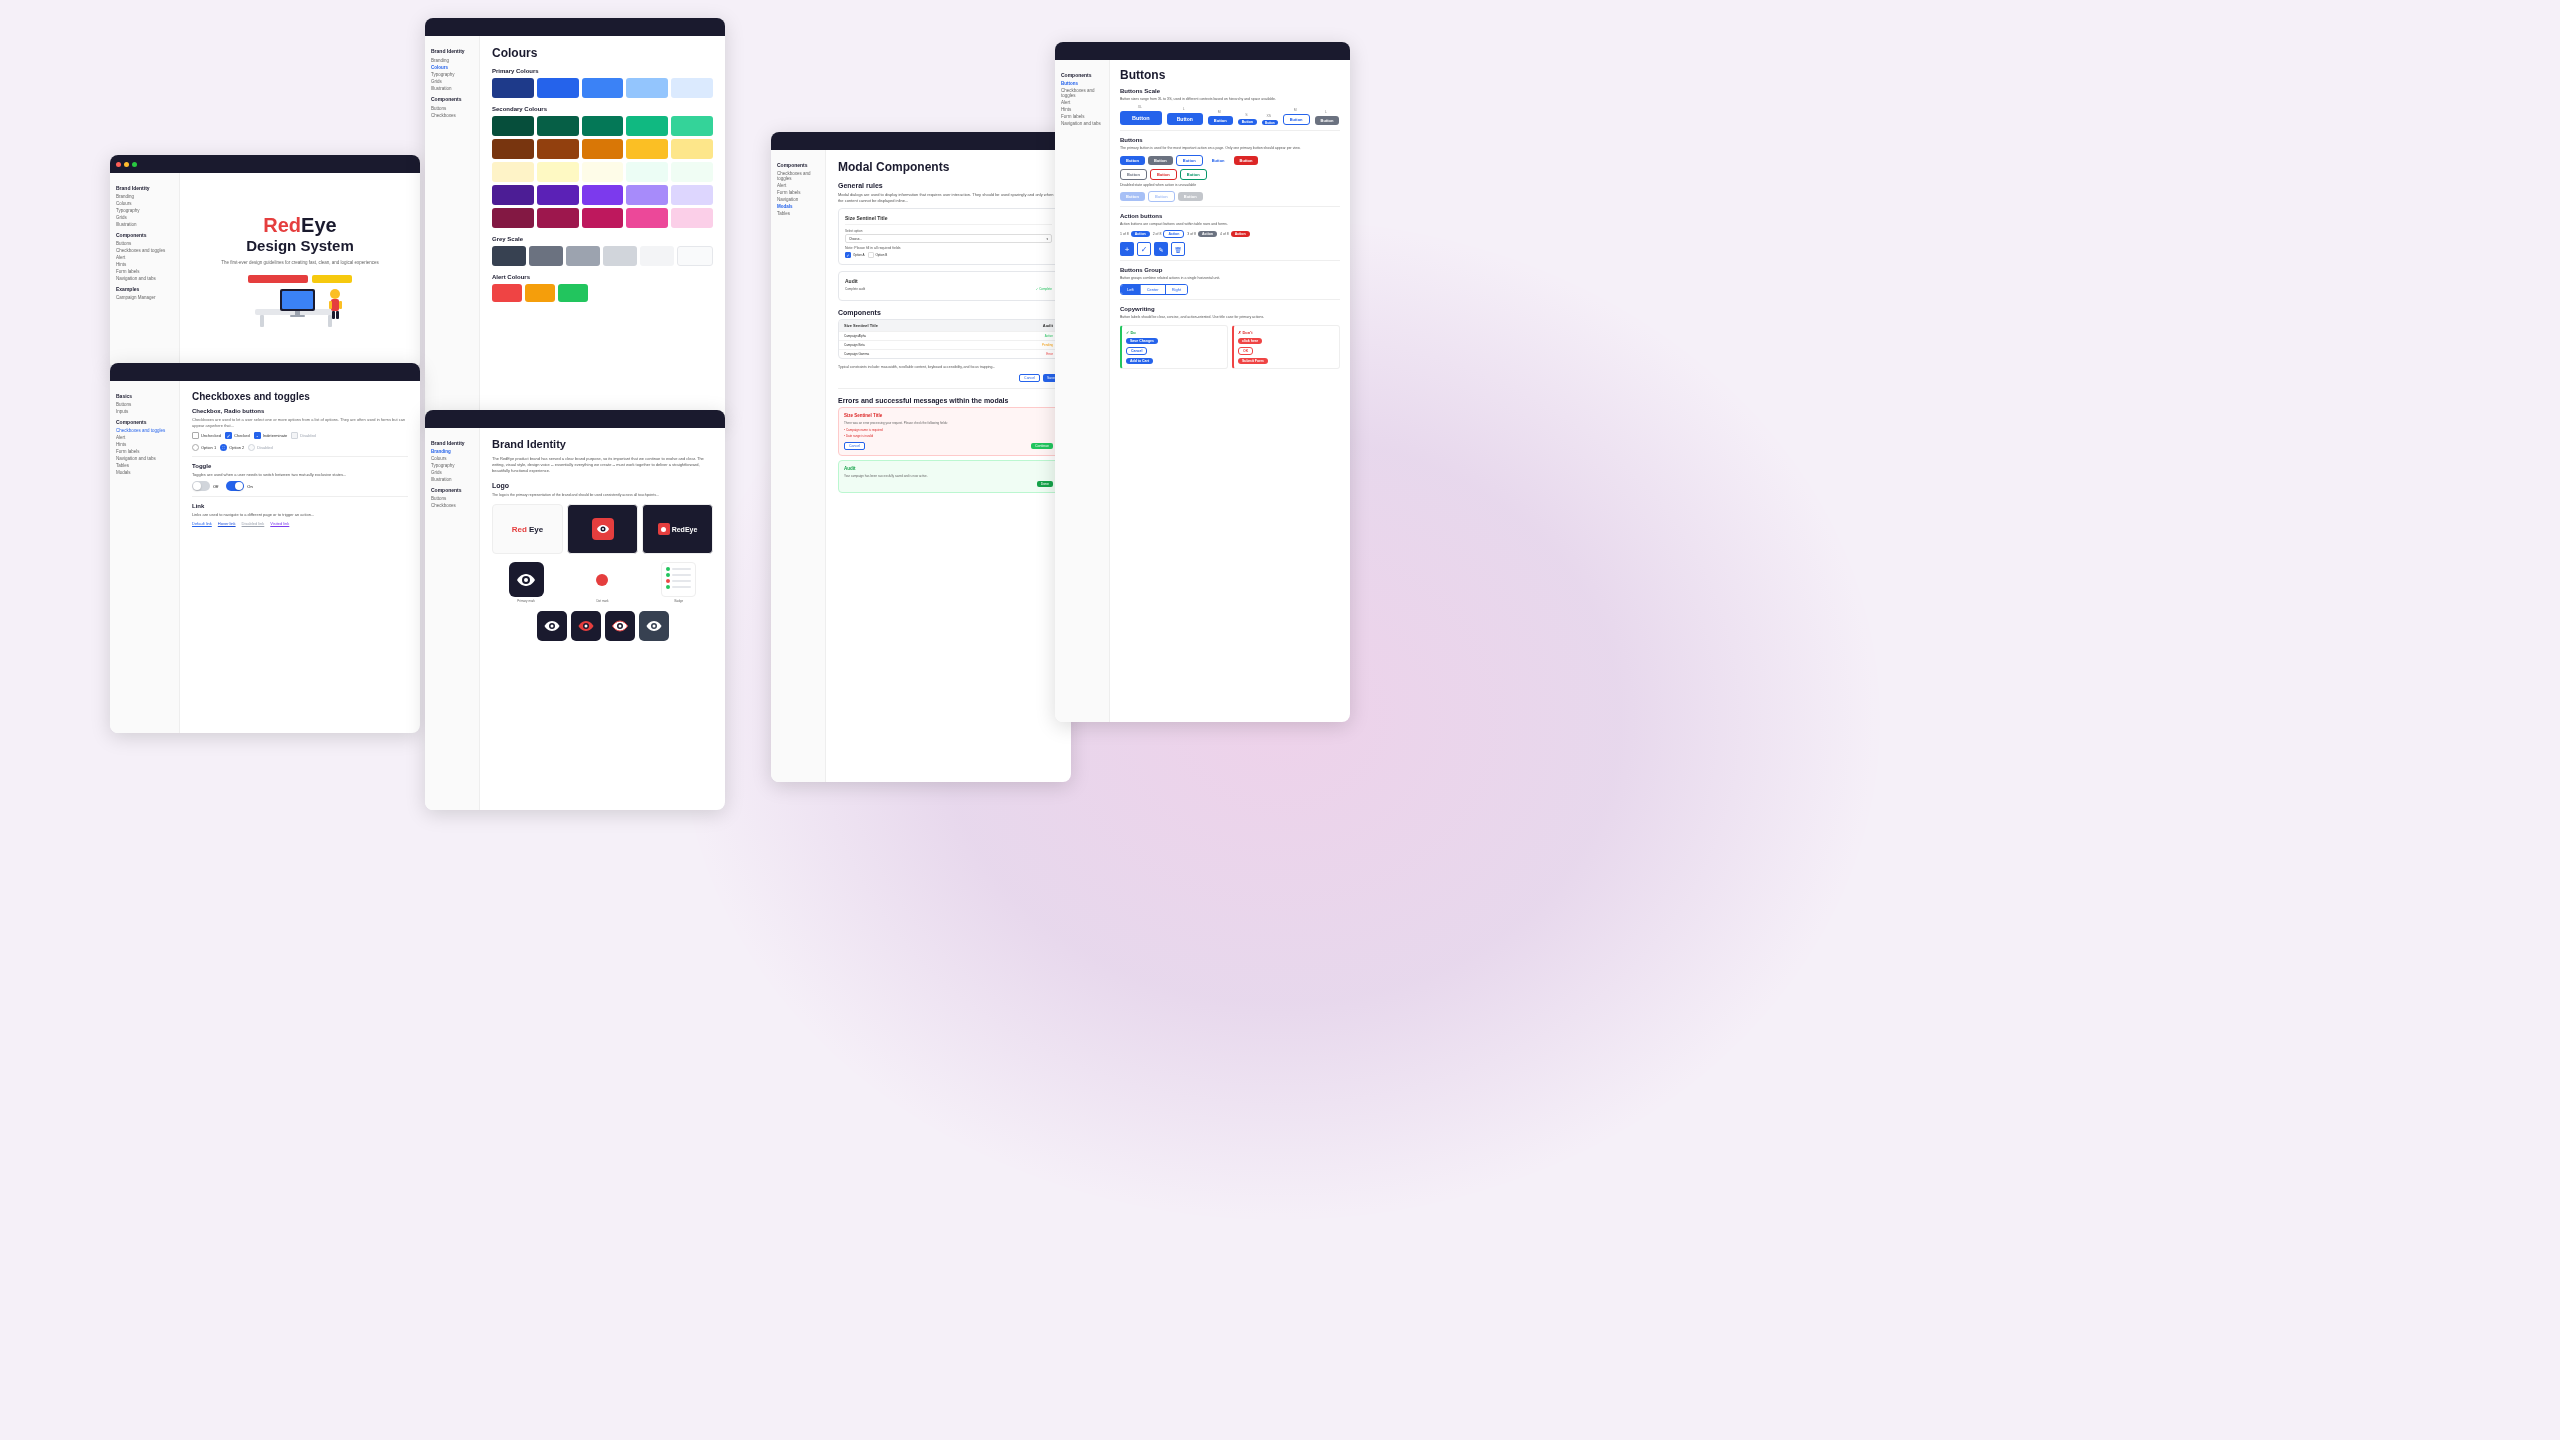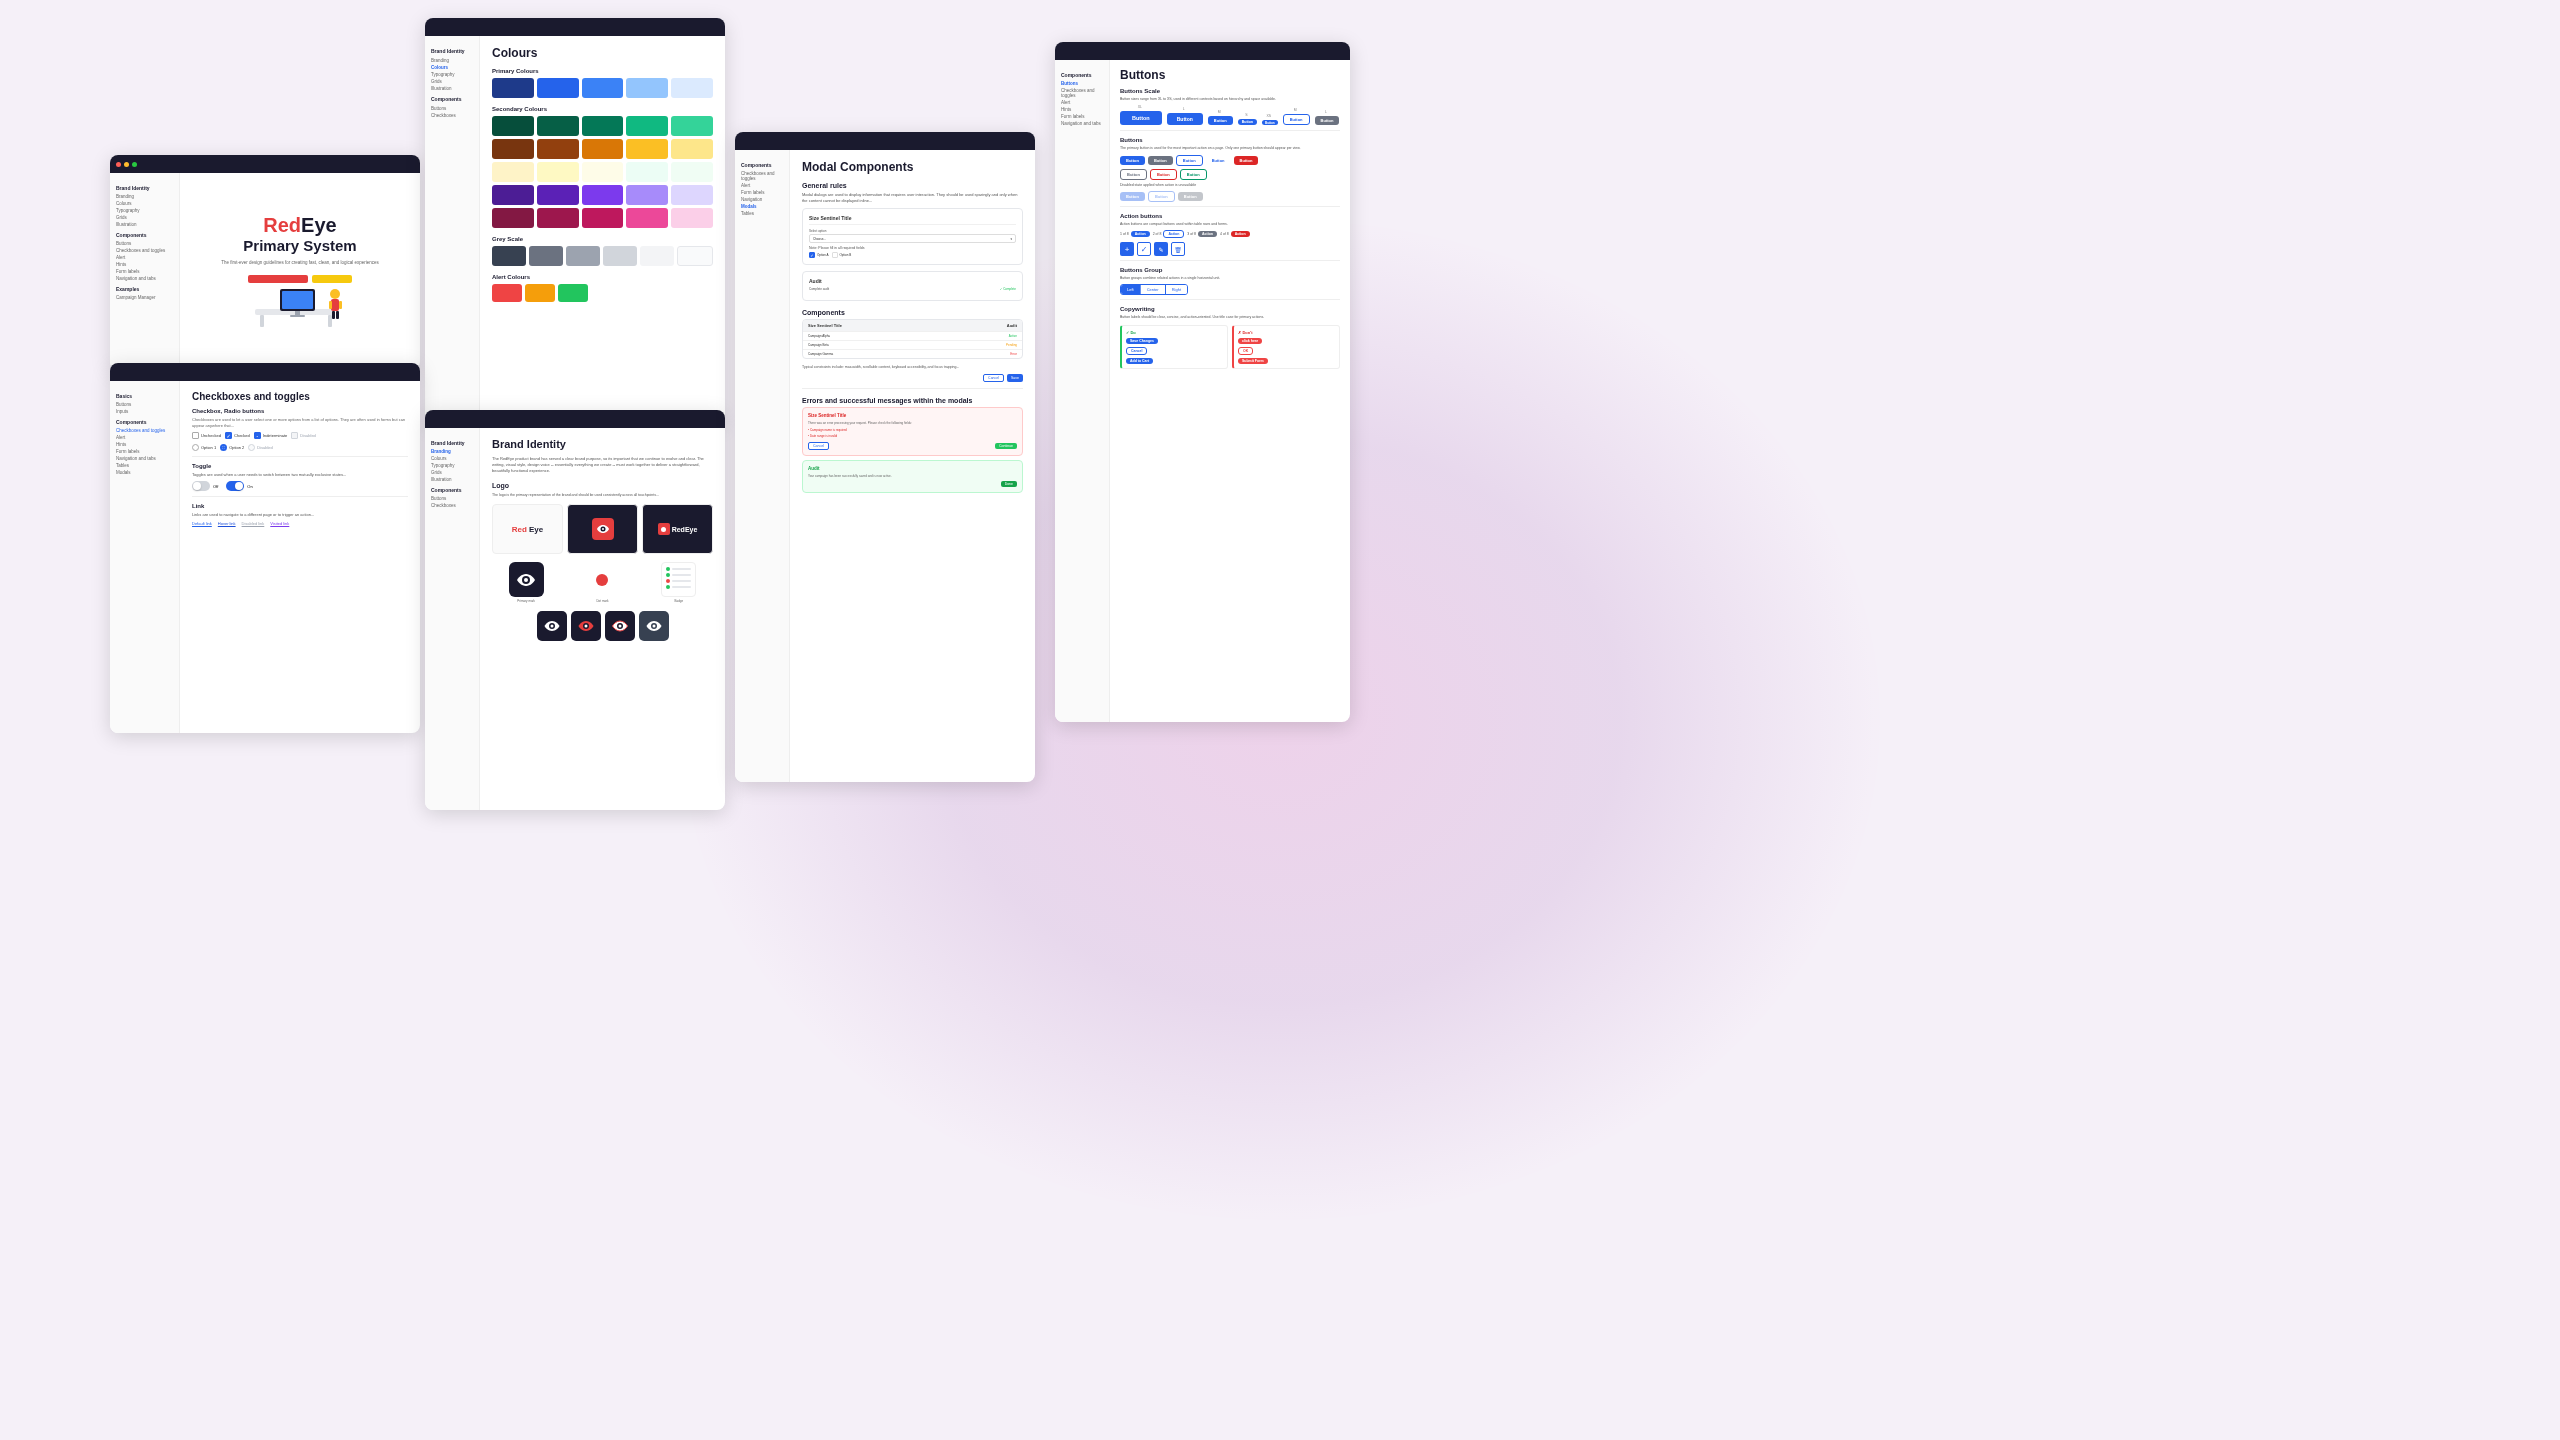--- a/index.html
+++ b/index.html
@@ -311,21 +311,21 @@
       justify-content: center;
       height: 50px;
       background: #fafafa;
     }
     .card-brand2 .logo-box.dark {
       background: #1a1a2e;
     }
 
     
     .card-modal {
-      left: 735px;
+      left: 771px;
       top: 132px;
       width: 300px;
       height: 650px;
     }
     .card-modal .card-header {
       background: #1a1a2e;
       height: 18px;
       display: flex;
       align-items: center;
       padding: 0 6px;
@@ -536,21 +536,21 @@
       <div class="item">Alert</div>
       <div class="item">Hints</div>
       <div class="item">Form labels</div>
       <div class="item">Navigation and tabs</div>
       <div class="section-title">Examples</div>
       <div class="item">Campaign Manager</div>
     </div>
     <div class="main-content">
       <div class="logo-text">
         <span style="color:#e53e3e;font-weight:700;font-size:20px;">Red</span><span style="color:#1a1a2e;font-weight:700;font-size:20px;">Eye</span>
-        <span class="subtitle">Primary System</span>
+        <span class="subtitle">Design System</span>
       </div>
       <div class="desc-text">The first-ever design guidelines for creating fast, clean, and logical experiences</div>
       <div class="color-bars">
         <div class="color-bar" style="width:60px;background:#e53e3e;"></div>
         <div class="color-bar" style="width:40px;background:#f6c90e;"></div>
       </div>
 
       <div class="mini-illustration">
         <svg width="120" height="55" viewBox="0 0 120 55">
 

